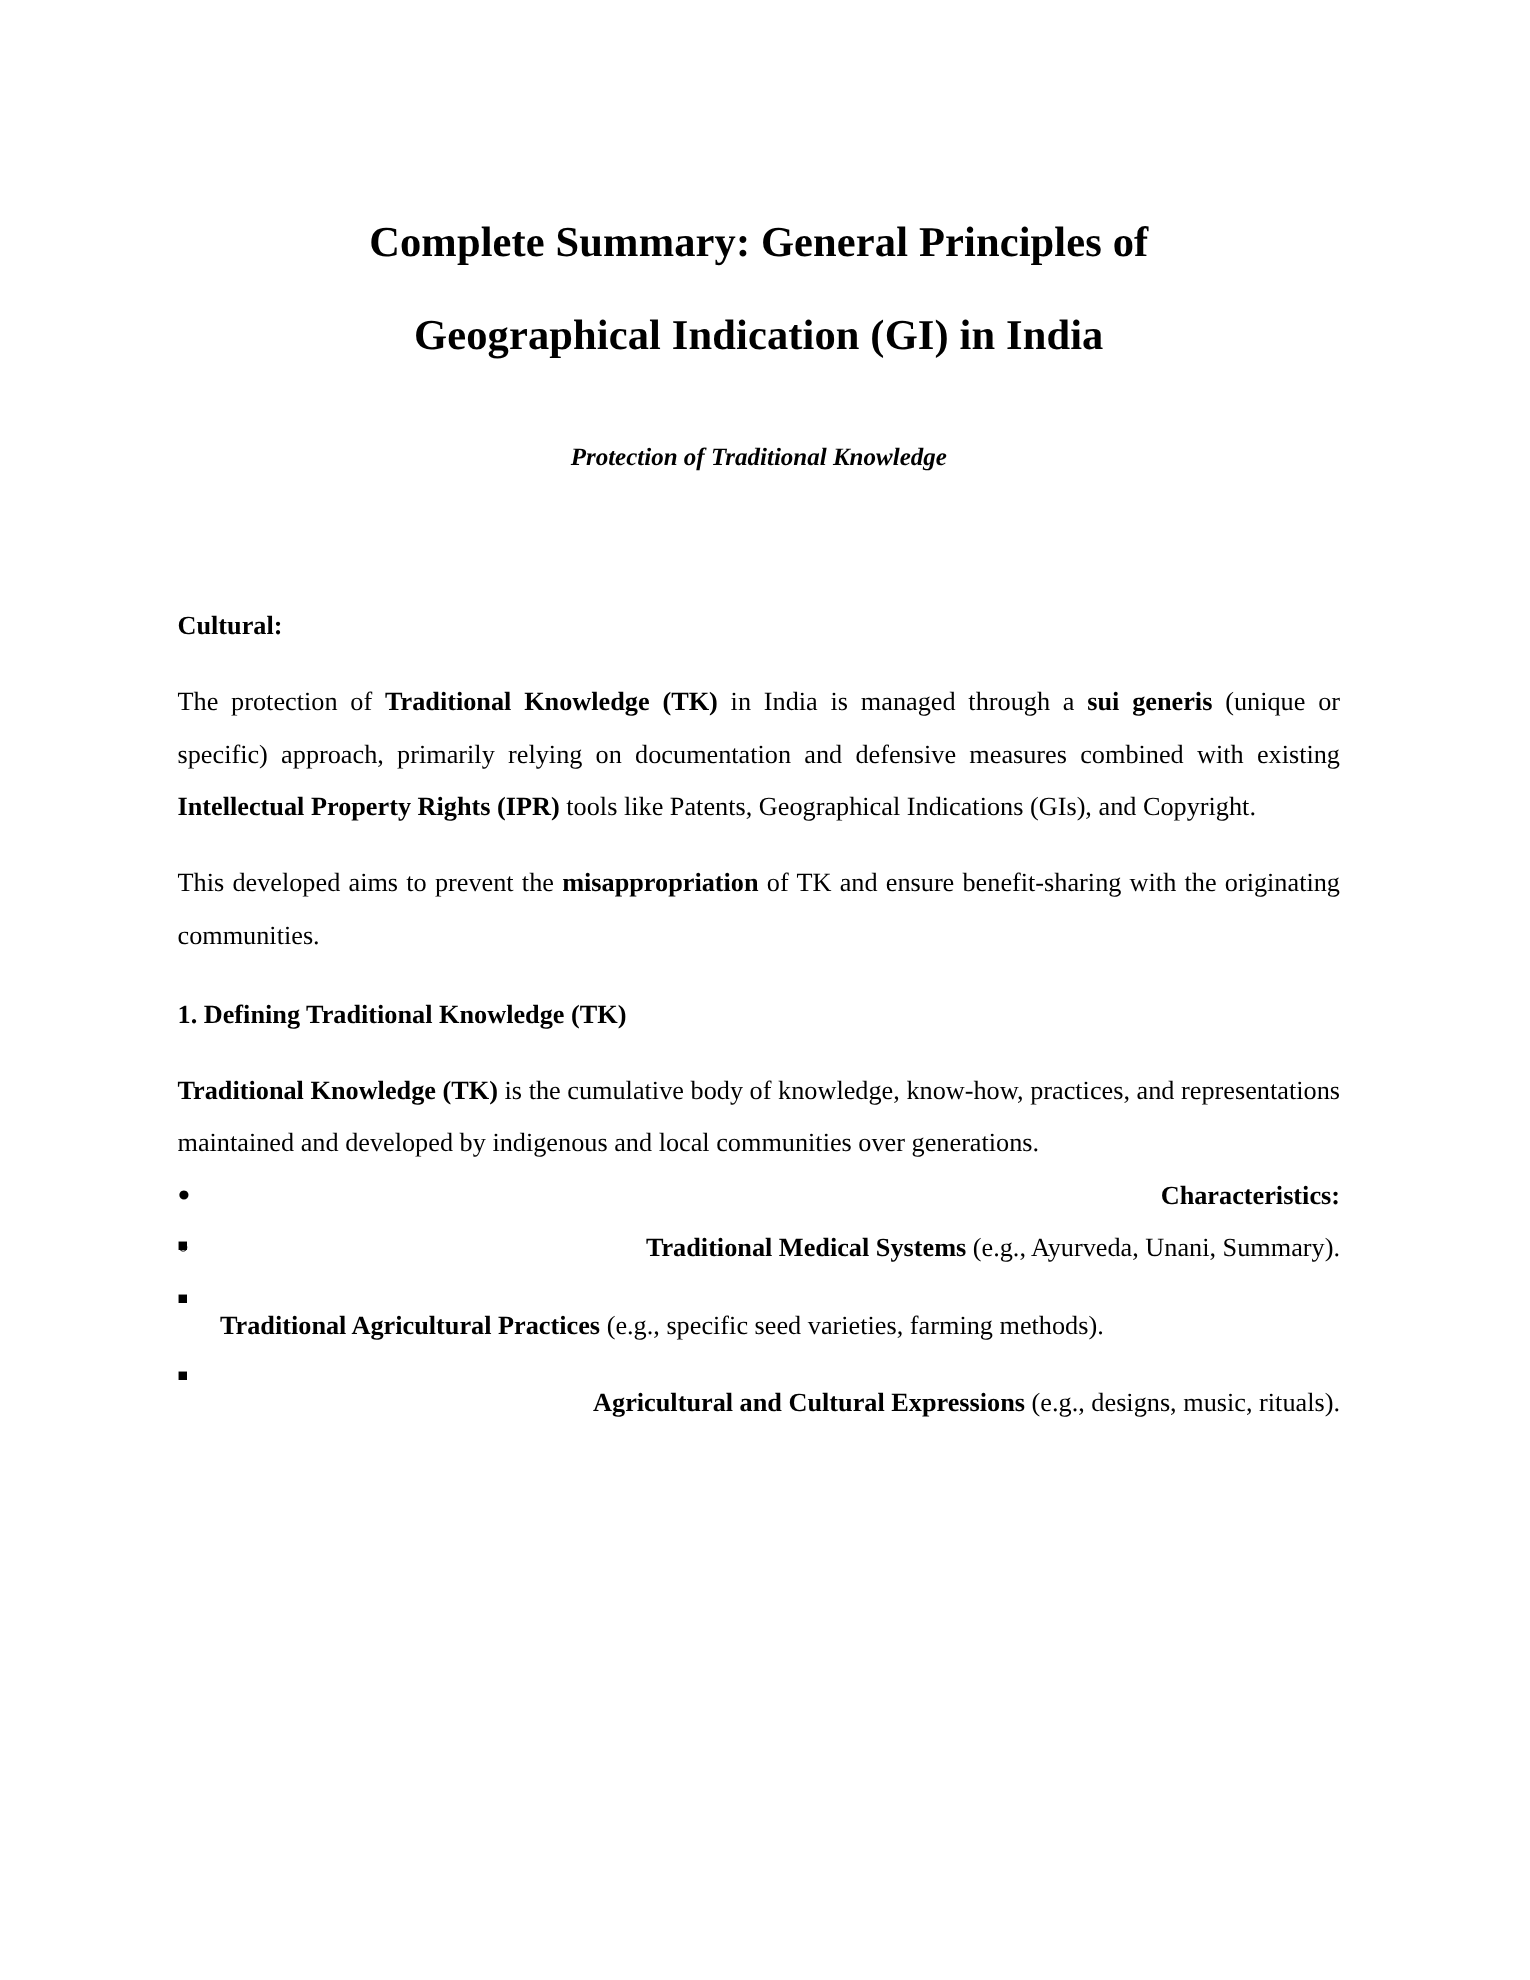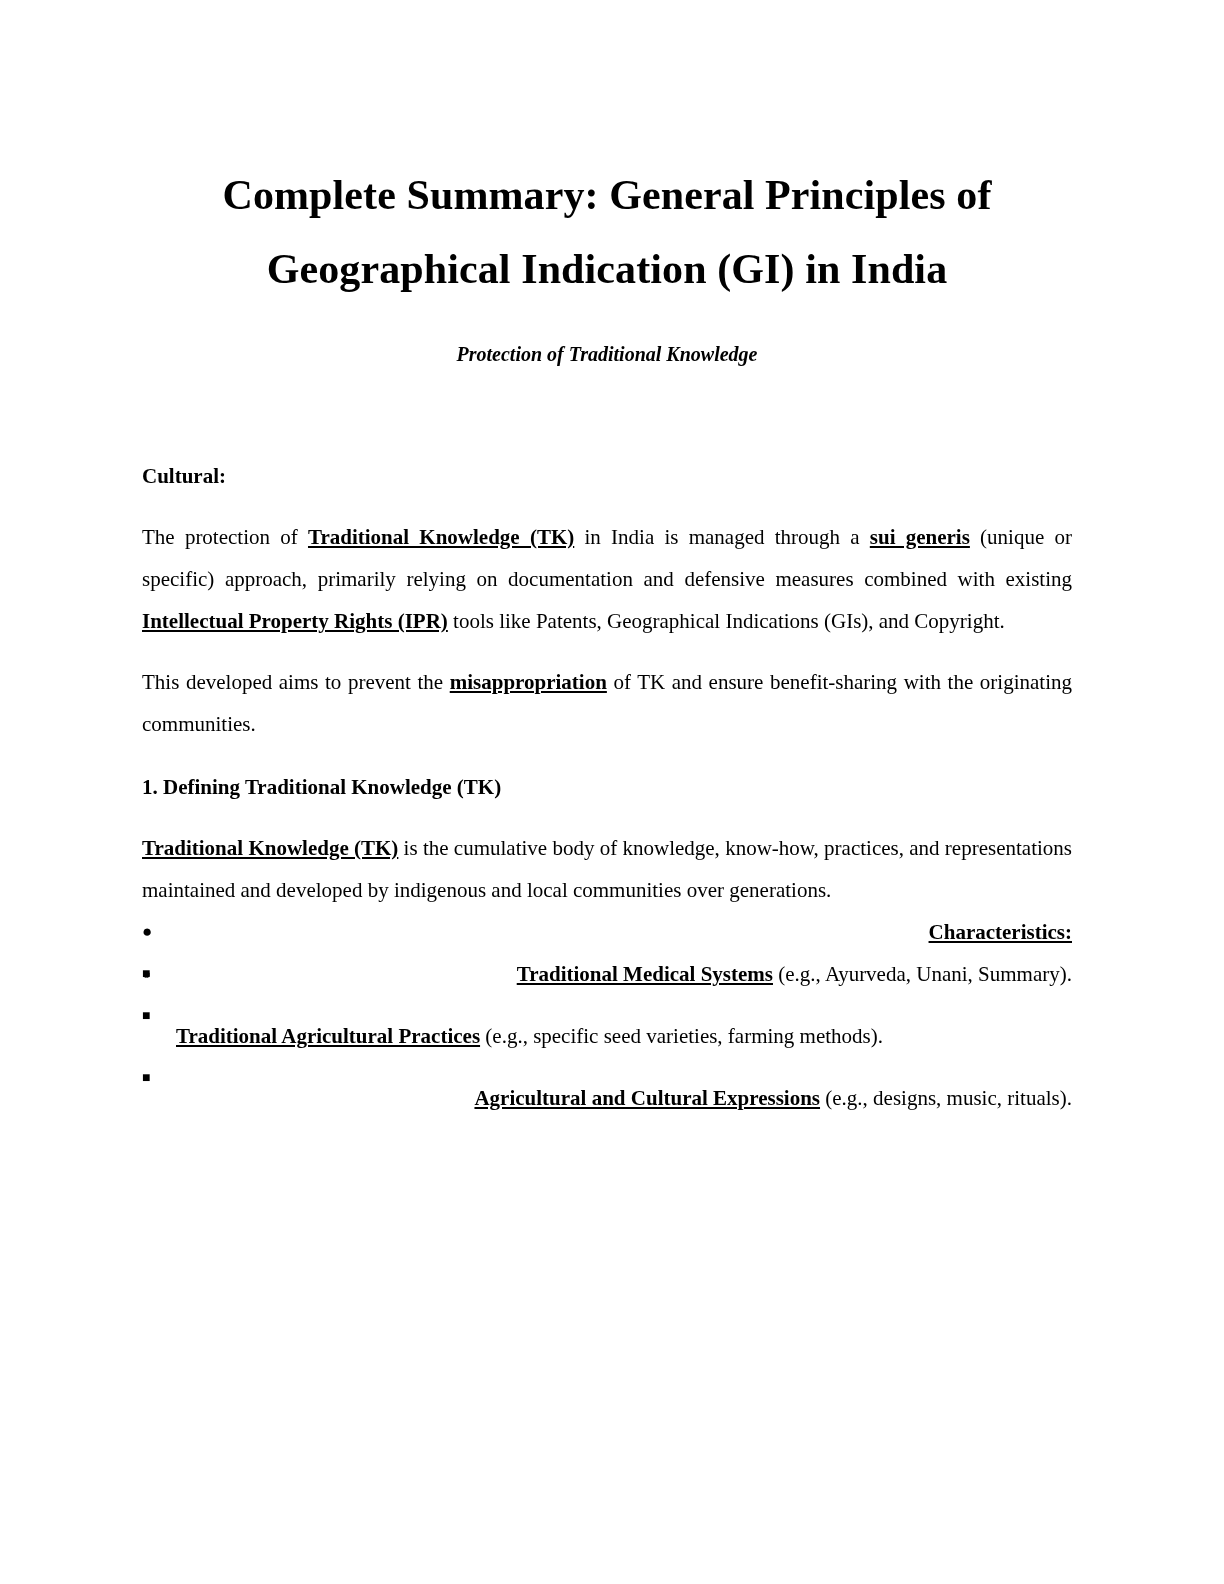--- a/index.html
+++ b/index.html
@@ -29,32 +29,32 @@
     position: absolute;
     left: 142px;
     top: 0;
     width: 930px;   
   }
 
   
   .doc-title {
     margin: 0;
     padding-top: 158px;
-    font-size: 42px;
+    font-size: 34px;
     font-weight: bold;
     line-height: 74px;
     text-align: center;
     letter-spacing: 0.1px;
   }
   .doc-title .title-line {
     display: block;
   }
 
   .doc-subtitle {
-    margin: 0;
+    margin: 12px;
     padding-top: 33px;
     font-size: 20px;
     font-weight: bold;
     font-style: italic;
     text-align: center;
     line-height: 30px;
   }
 
   
   .section-heading {
@@ -68,21 +68,21 @@
 
   p.body-para {
     font-size: 21px;
     line-height: 42px;
     margin: 0;
     padding-top: 19px;
     text-align: justify;
     text-justify: inter-word;
   }
 
-  b, strong { font-weight: bold; text-decoration: underline; }
+  b, strong { font-weight: bold; }
 
   
   ul.lvl {
     list-style: none;
     margin: 0;
     padding: 0;
   }
   li.li-item {
     position: relative;
     font-size: 21px;

